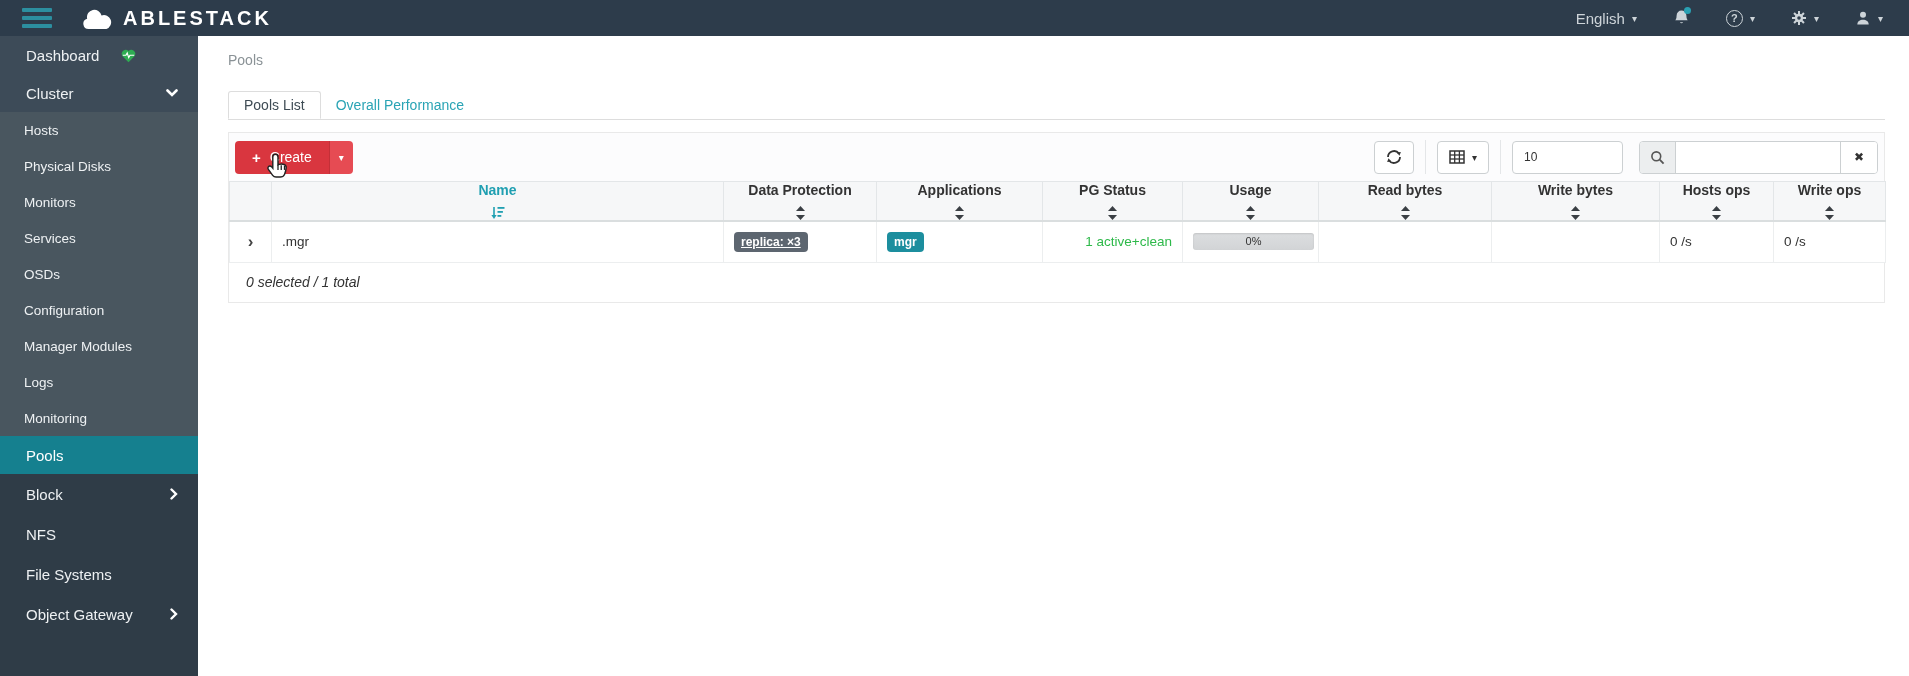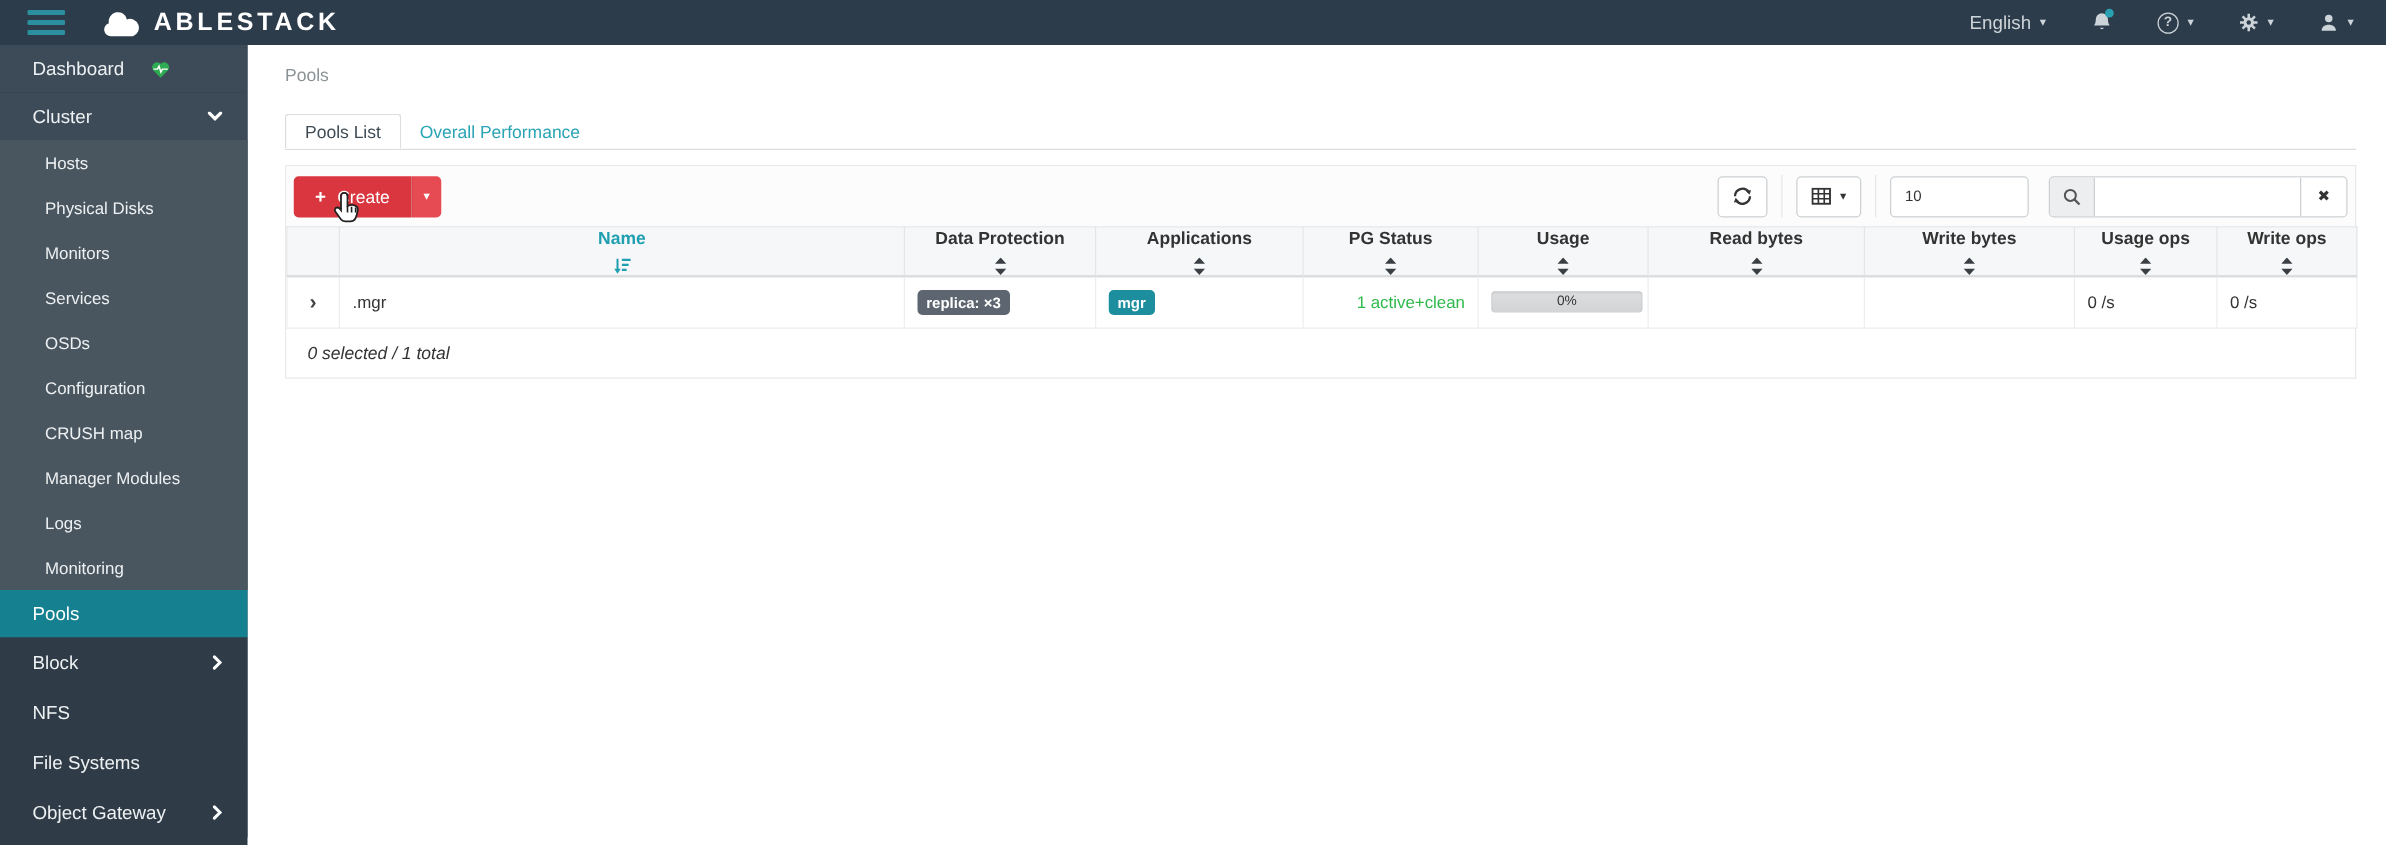--- a/index.html
+++ b/index.html
@@ -21,21 +21,21 @@
   .bell-wrap { position:relative; display:flex; }
   .bell-dot { position:absolute; top:-2px; right:-1px; width:7px; height:7px; border-radius:50%; background:#2aa0b2; }
 
   
   .sidebar { position:absolute; top:36px; left:0; bottom:0; width:198px; background:#2f3c47; color:#eef1f3; z-index:10; }
   .side-item { display:flex; align-items:center; padding:0 20px 0 26px; font-size:15px; cursor:pointer;gap:12px; }
   .side-top { height:38px; background:#3d4b58; }
   .side-low { height:40px; background:#2f3c47; }
   .side-item .grow { flex:1; }
   .submenu { background:#49565f; }
-  .submenu .side-item { height:36px; padding-left:36px; font-size:13.5px; background:#49565f; }
+  .submenu .side-item { height:36px; padding-left:24px; font-size:13.5px; background:#49565f; }
   .side-active { height:38px; background:#15808f; color:#fff; }
 
   
   .main { position:absolute; left:198px; top:36px; right:0; bottom:0; background:#fff; padding:16px 24px 0 30px; }
   .breadcrumb { color:#8a9296; font-size:14px; height:16px; line-height:16px; }
   .tabs { display:flex; margin-top:23px; border-bottom:1px solid #ddd; width:1657px; }
   .tab { height:28px; padding:0 15px; font-size:14px; display:flex; align-items:center; }
   .tab-active { border:1px solid #ddd; border-bottom:1px solid #fff; margin-bottom:-1px;
                 border-radius:3px 3px 0 0; color:#3e4b54; background:#fff; cursor:default; }
   .tab-link { color:#2aa4b5; cursor:pointer; }
@@ -72,21 +72,21 @@
   table { border-collapse:collapse; table-layout:fixed; width:100%; }
   thead th { background:#f6f7f8; border:1px solid #e3e6e8; border-bottom:2px solid #dadedf;
              height:28px; text-align:left; padding:0 10px; font-size:14px; color:#333; cursor:pointer; }
   .th-inner { display:flex; align-items:center; gap:8px; font-weight:bold;flex-direction:column; }
   .th-name { color:#1f9fb1; }
   tbody td { border:1px solid #eceeef; height:41px; padding:0 10px; font-size:13.5px; color:#333;
              background:#fff; vertical-align:middle; }
   .td-expand { text-align:center; font-size:17px; font-weight:bold; color:#444; cursor:pointer; }
   .badge { display:inline-block; border-radius:4px; padding:3px 7px; font-size:12px;
            font-weight:bold; color:#fff; }
-  .badge-dark { background:#5d6670; }
+  .badge-dark { background:#5d6670;text-decoration:underline; }
   .badge-teal { background:#1c8e9e; }
   .pg-status { color:#2eb94a; text-align:right; }
   .progress { width:121px; height:17px; background:linear-gradient(#dcdee0,#d2d4d6);
               border-radius:3px; text-align:center; font-size:11px; line-height:17px;
               color:#333; box-shadow:inset 0 1px 2px rgba(0,0,0,.12); }
   .table-footer { height:39px; display:flex; align-items:center; padding-left:17px;
                   font-style:italic; font-size:14px; color:#333; }
 
   
   .cursor { position:absolute; left:266px; top:153px; z-index:50; pointer-events:none; }
@@ -173,23 +173,20 @@
         <span>Monitors</span>
       </div>
     <div class="side-item">
         <span>Services</span>
       </div>
     <div class="side-item">
         <span>OSDs</span>
       </div>
     <div class="side-item">
         <span>Configuration</span>
-      </div>
-    <div class="side-item">
-        <span>CRUSH map</span>
       </div>
     <div class="side-item">
         <span>Manager Modules</span>
       </div>
     <div class="side-item">
         <span>Logs</span>
       </div>
     <div class="side-item">
         <span>Monitoring</span>
       </div>
@@ -354,21 +351,21 @@
             <div class="th-inner">
                 <span>Write bytes</span>
               <svg width="9" height="14" viewBox="0 0 9 14">
                 <polygon points="4.5,0 9,5 0,5" fill="#3a3f44"></polygon>
                   <polygon points="0,9 9,9 4.5,14" fill="#3a3f44"></polygon>
               </svg>
             </div>
           </th>
           <th>
             <div class="th-inner">
-                <span>Usage ops</span>
+                <span>Hosts ops</span>
               <svg width="9" height="14" viewBox="0 0 9 14">
                 <polygon points="4.5,0 9,5 0,5" fill="#3a3f44"></polygon>
                   <polygon points="0,9 9,9 4.5,14" fill="#3a3f44"></polygon>
               </svg>
             </div>
           </th>
           <th>
             <div class="th-inner">
                 <span>Write ops</span>
               <svg width="9" height="14" viewBox="0 0 9 14">

